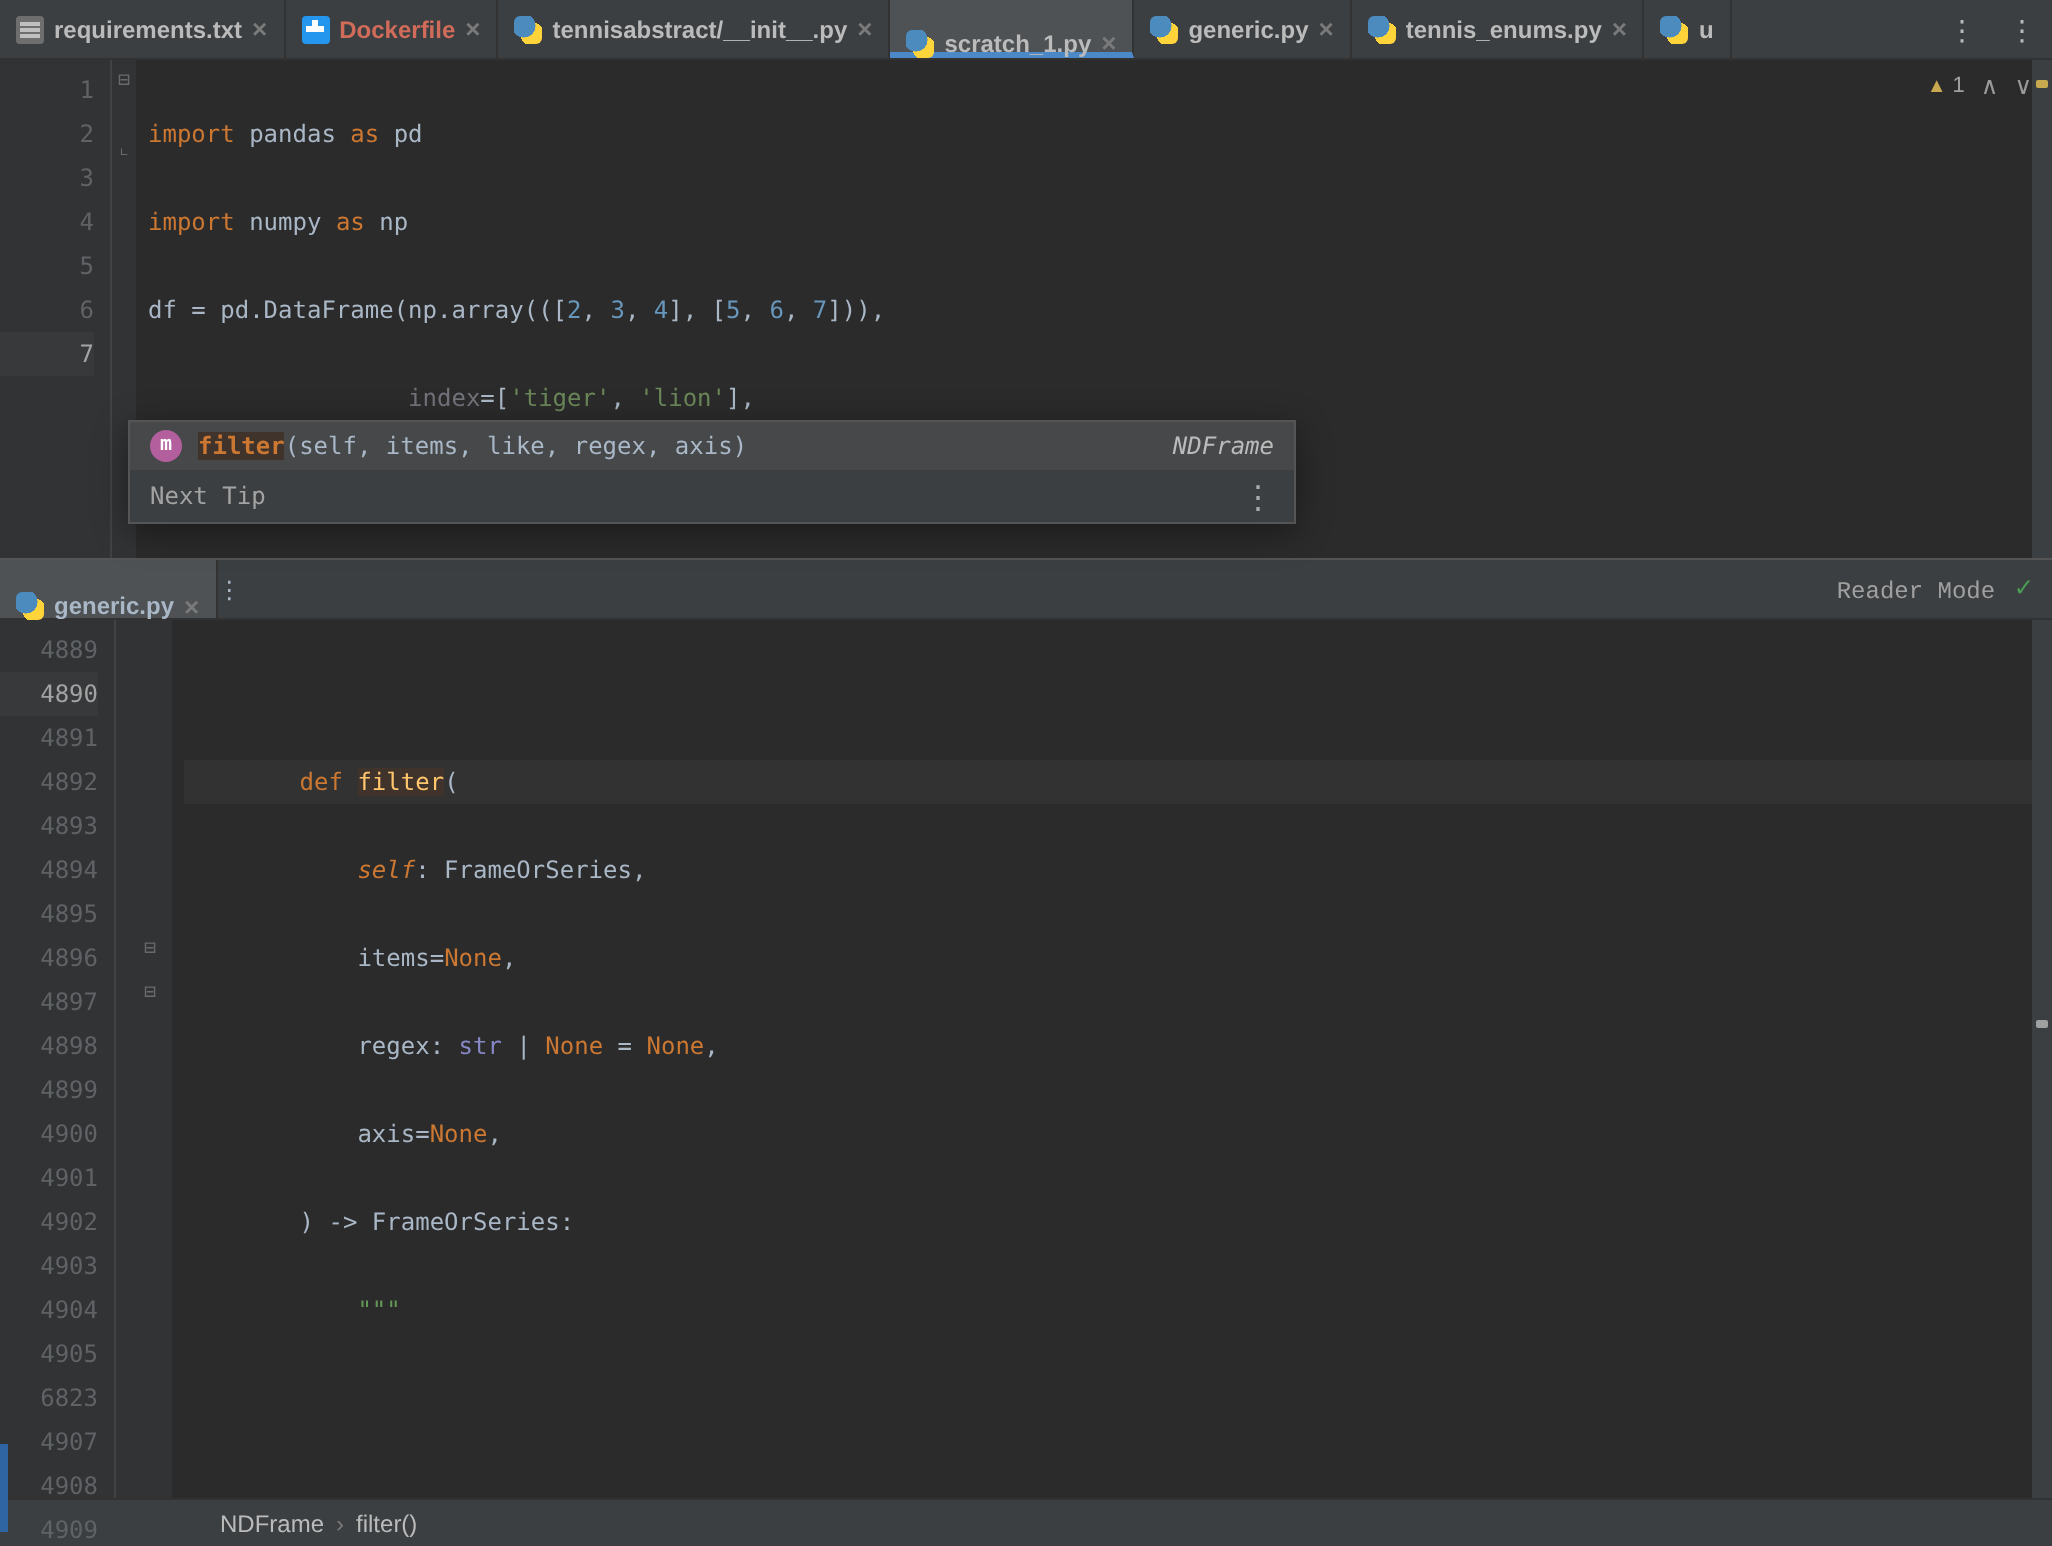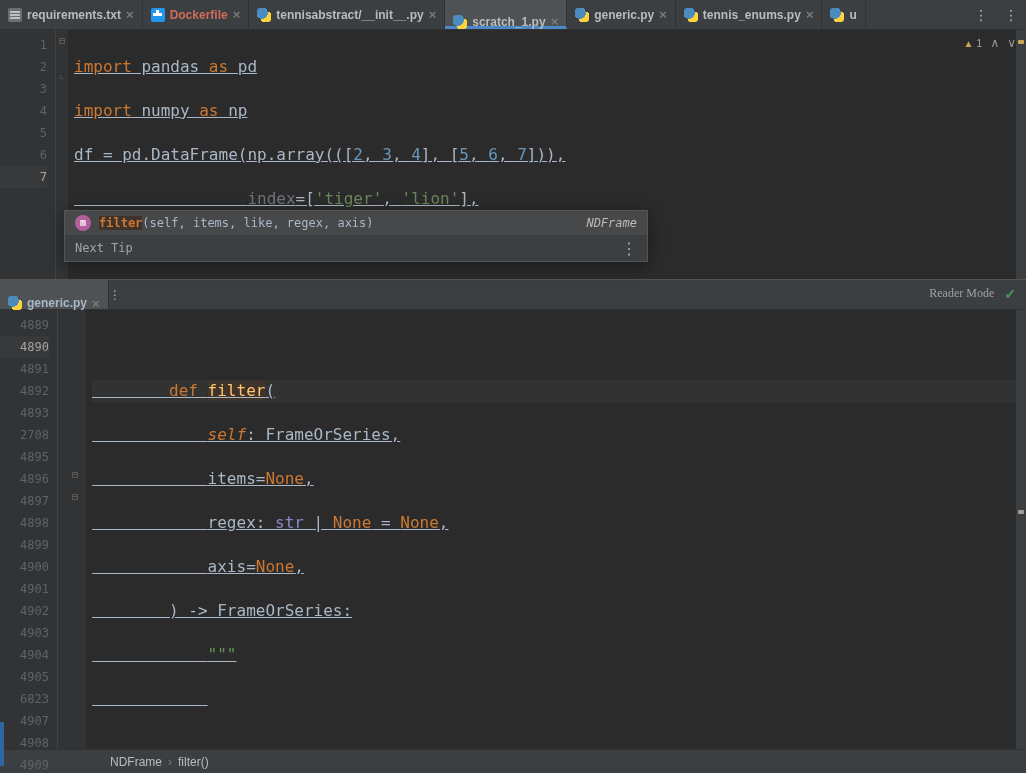--- a/index.html
+++ b/index.html
@@ -76,22 +76,22 @@
     top: 6px; right: 10px;
     display:flex; align-items:center; gap:8px; z-index:5;
     font-family:-apple-system,"Segoe UI",sans-serif; font-size:11px;
     color:#8a8a8a;
   }
   .problems .warn { display:flex; align-items:center; gap:3px; color:#a0a0a0; }
   .problems .warn::before{ content:"▲"; color:#c9a94f; font-size:10px; }
   .problems .chev { cursor:pointer; color:#9a9a9a; font-size:12px; }
   .reader-mode {
     position:absolute; top:6px; right:10px; z-index:5;
-    display:flex; align-items:flex-start; gap:10px;
-    font-family:Liberation Serif, serif; font-size:12px; color:#a0a0a0;
+    display:flex; align-items:flex-end; gap:10px;
+    font-family:Liberation Mono, monospace; font-size:12px; color:#a0a0a0;
   }
   .reader-mode .check{ color:#499c54; font-weight:bold; font-size: 14px;}
   .editor-area {
     flex:1; display:flex; min-height:0; position:relative;
   }
   .gutter {
     width: 56px;
     background:#313335;
     color:#606366;
     text-align:right;
@@ -101,22 +101,22 @@
     user-select:none;
     border-right:1px solid #404244;
   }
   .gutter .ln { height:22px; }
   .gutter .ln.hl { background:#37393b; color:#a4a3a3; }
   .foldcol {
     width:12px; background:#313335; position:relative;
   }
   .foldmark { position:absolute; left:1px; width:10px; height:10px; color:#6a6a6a; font-size:10px; line-height:10px; text-align:center; cursor:pointer; }
   .code {
-    flex:1; padding:4px 0 4px 6px; line-height:22px; font-size:16px;
-    white-space:pre; overflow:hidden; position:relative;text-decoration:underline;
+    flex:1; padding:4px 0 4px 6px; line-height:22px; font-size:12px;
+    white-space:pre; overflow:hidden; position:relative;
   }
   .code .row { height:22px; }
   .code .row.hl { background:#323232; }
   
   .kw { color:#cc7832; }           
   .kw-it { color:#cc7832; font-style:italic; } 
   .fn { color:#ffc66d; }
   .str { color:#6a8759; }
   .num { color:#6897bb; }
   .param { color:#72737a; }
@@ -273,21 +273,21 @@
       <span class="check">✓</span>
     </div>
     <div class="editor-area">
       <span class="side-blue" style="top:412px;height:44px"></span>
       <div class="gutter" style="width:58px">
         <div class="ln">4889</div>
         <div class="ln hl">4890</div>
         <div class="ln">4891</div>
         <div class="ln">4892</div>
         <div class="ln">4893</div>
-        <div class="ln">2708</div>
+        <div class="ln">4894</div>
         <div class="ln">4895</div>
         <div class="ln">4896</div>
         <div class="ln">4897</div>
         <div class="ln">4898</div>
         <div class="ln">4899</div>
         <div class="ln">4900</div>
         <div class="ln">4901</div>
         <div class="ln">4902</div>
         <div class="ln">4903</div>
         <div class="ln">4904</div>

